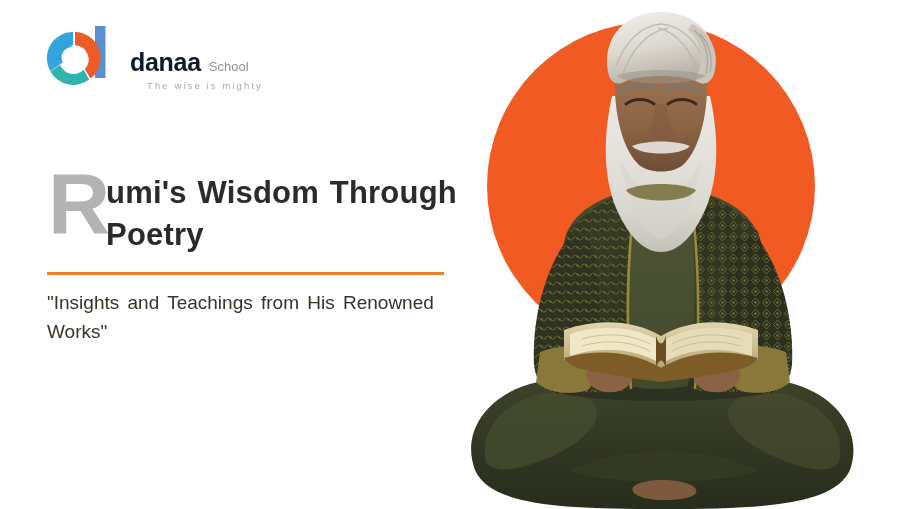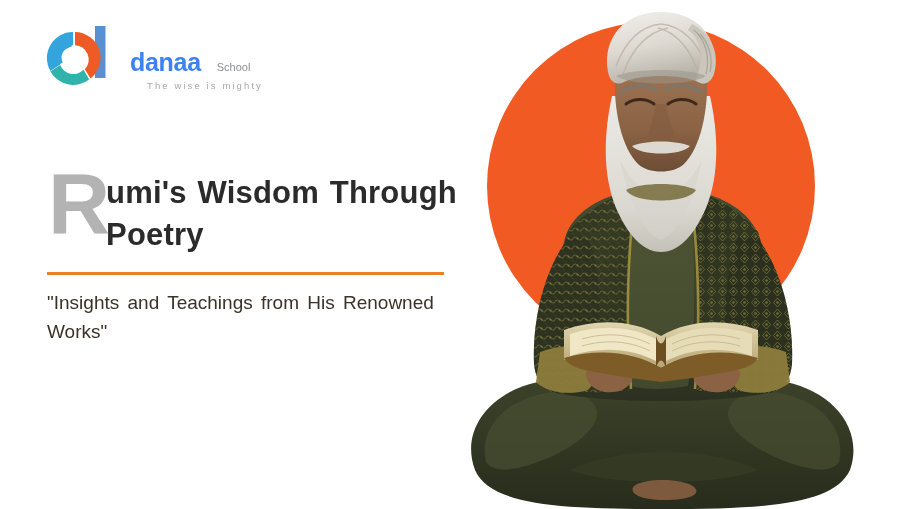--- a/index.html
+++ b/index.html
@@ -39,28 +39,28 @@
     top: 24px;
     width: 150px;
   }
   .logo-line1 {
     white-space: nowrap;
     line-height: 1;
   }
   .logo-brand {
     font-size: 25px;
     font-weight: 700;
-    color: #3b82f6;
+    color: #0f172a;
     letter-spacing: -0.3px;
   }
   .logo-school {
-    font-size: 11px;
+    font-size: 13px;
     font-weight: 400;
     color: #8d8f92;
-    margin-left: 16px;
+    margin-left: 8px;
   }
   .logo-tagline {
     margin-top: 5px;
     font-size: 9.5px;
     color: #a7a9ac;
     letter-spacing: 2.1px;
     white-space: nowrap;
     text-align: center;
   }
 

